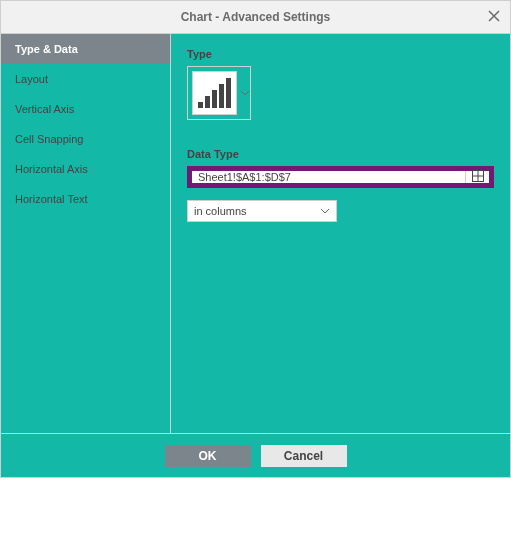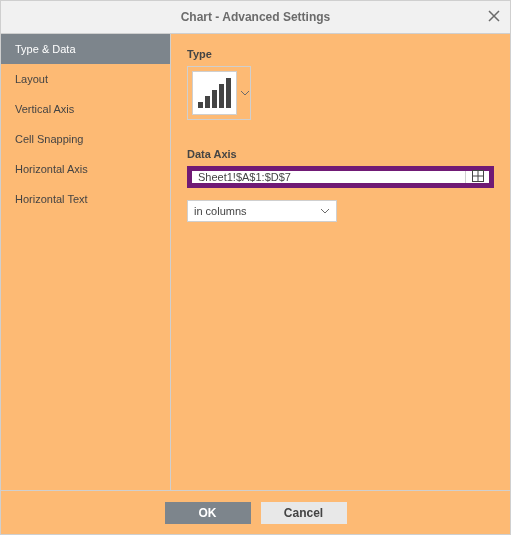--- a/index.html
+++ b/index.html
@@ -1,24 +1,24 @@
 <!DOCTYPE html>
 <html><head>
 <meta charset="utf-8">
 <style>
   * { box-sizing: border-box; margin: 0; padding: 0; }
   html, body { width: 511px; height: 535px; font-family: Arial, Helvetica, sans-serif; font-size: 11px; color: #444; background: #fff; }
-  .dialog { width: 511px; height: 535px; border: 1px solid #cfcfcf; background: #fdba74; display: flex; flex-direction: column; }
+  .dialog { width: 511px; height: 478px; border: 1px solid #cfcfcf; background: #14b8a6; display: flex; flex-direction: column; }
   .titlebar { height: 33px; background: #f1f1f1; border-bottom: 1px solid #cfcfcf; position: relative; display: flex; align-items: center; justify-content: center; }
   .titlebar .title { font-size: 12px; font-weight: bold; color: #6b6b6b; }
   .close { position: absolute; right: 6px; top: 6px; width: 20px; height: 20px; display: flex; align-items: center; justify-content: center; font-size: 16px; color: #6b6b6b; cursor: pointer; }
   .body { flex: 1; display: flex; overflow: hidden; }
   .sidebar { width: 170px; border-right: 1px solid #cfcfcf; padding-top: 0; }
   .sidebar .item { height: 30px; padding: 0 14px; display: flex; align-items: center; font-size: 11px; color: #444; cursor: pointer; }
-  .sidebar .item.active { background: #7d858c; color: #fff; font-weight: normal; }
+  .sidebar .item.active { background: #7d858c; color: #fff; font-weight: bold; }
   .content { flex: 1; padding: 14px 16px 0 16px; position: relative; }
   .section-label { font-size: 11px; font-weight: bold; color: #444; margin-bottom: 6px; }
   .type-row { margin-bottom: 28px; }
   .type-picker { width: 64px; height: 54px; border: 1px solid #cfcfcf; display: flex; align-items: center; }
   .type-thumb { width: 46px; height: 44px; border: 1px solid #cfcfcf; margin: 0 2px 0 4px; display: flex; align-items: flex-end; justify-content: center; padding: 6px 5px; gap: 2px; background: #fff; }
   .type-thumb .bar { width: 5px; background: #444; }
   .type-caret { width: 12px; display: flex; align-items: center; justify-content: center; }
   .type-caret svg { display: block; }
   .field { margin-bottom: 12px; }
   .input-row { display: flex; border: 5px solid #701a75; height: 22px; background: #fff; }
@@ -85,21 +85,21 @@
           </div>
           <div class="type-caret">
             <svg width="8" height="5" viewBox="0 0 8 5">
                 <path d="M0 0 L4 4 L8 0" stroke="#6b6b6b" stroke-width="1" fill="none"></path>
               </svg>
           </div>
         </div>
       </div>
 
       <div class="field">
-        <div class="section-label">Data Axis</div>
+        <div class="section-label">Data Type</div>
         <div class="input-row">
           <input type="text" value="Sheet1!$A$1:$D$7" style="">
           <div class="range-btn">
             <span>
               <svg width="12" height="12" viewBox="0 0 12 12">
                 <rect x="0.5" y="0.5" width="11" height="11" fill="none" stroke="#444" stroke-width="1"></rect>
                 <line x1="6" y1="0.5" x2="6" y2="11.5" stroke="#444" stroke-width="1"></line>
                 <line x1="0.5" y1="6" x2="11.5" y2="6" stroke="#444" stroke-width="1"></line>
               </svg>
             </span>

